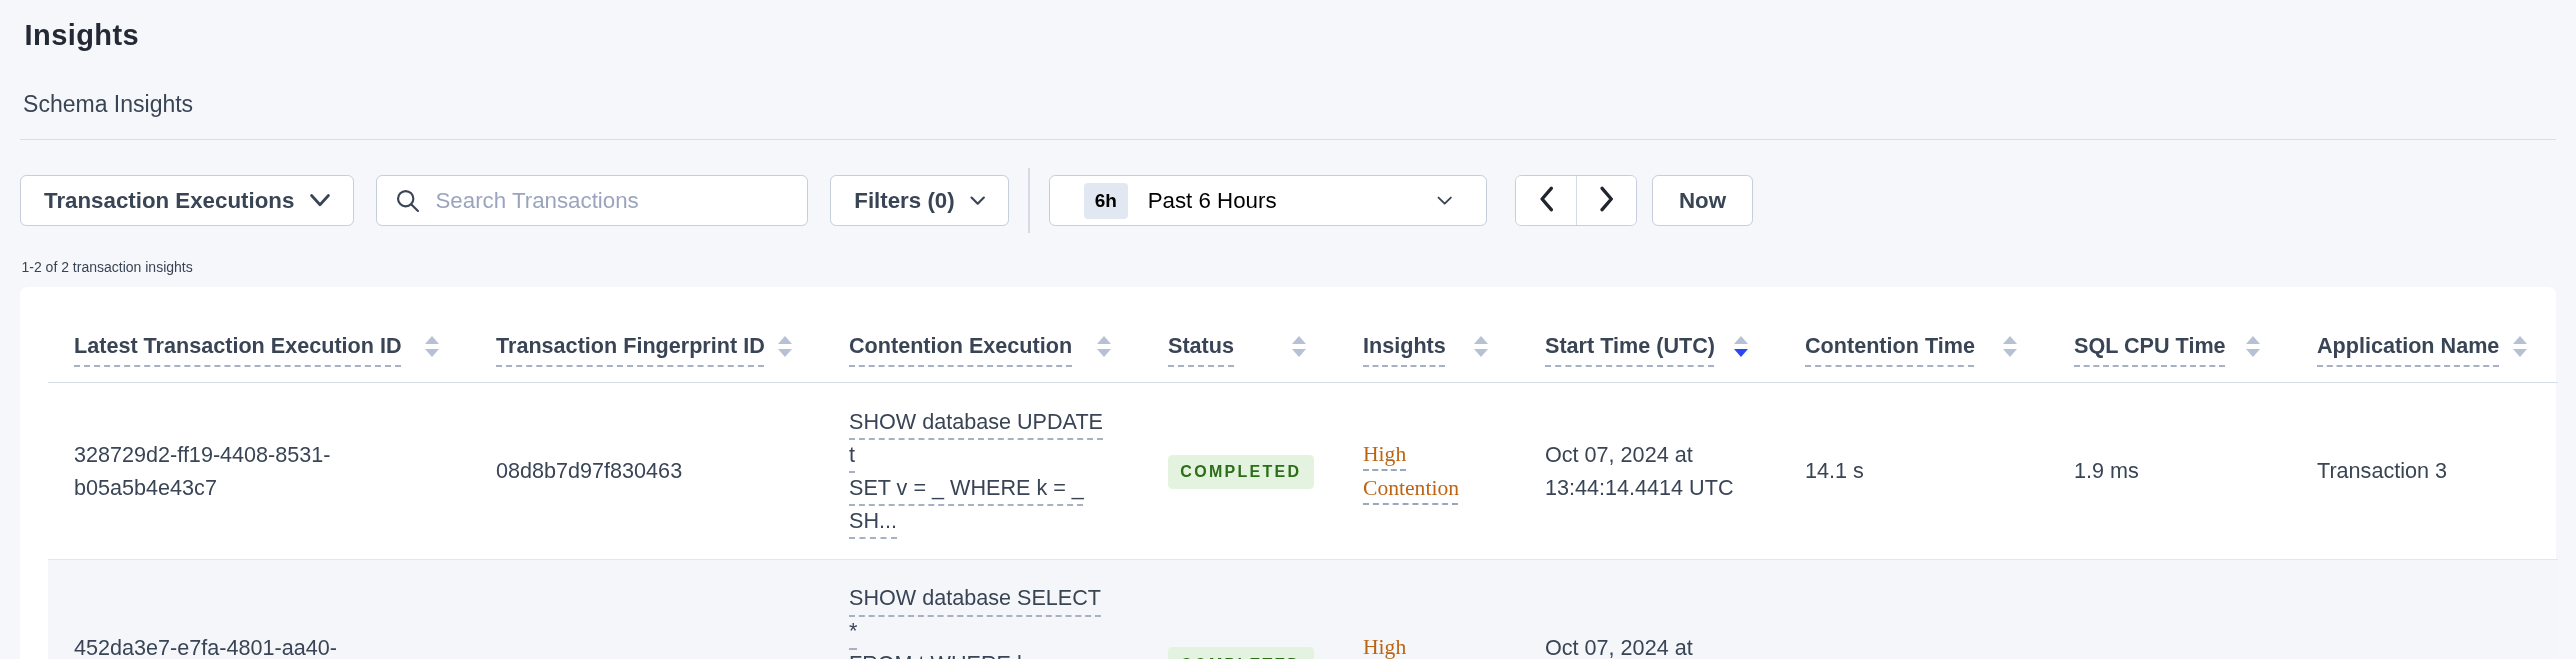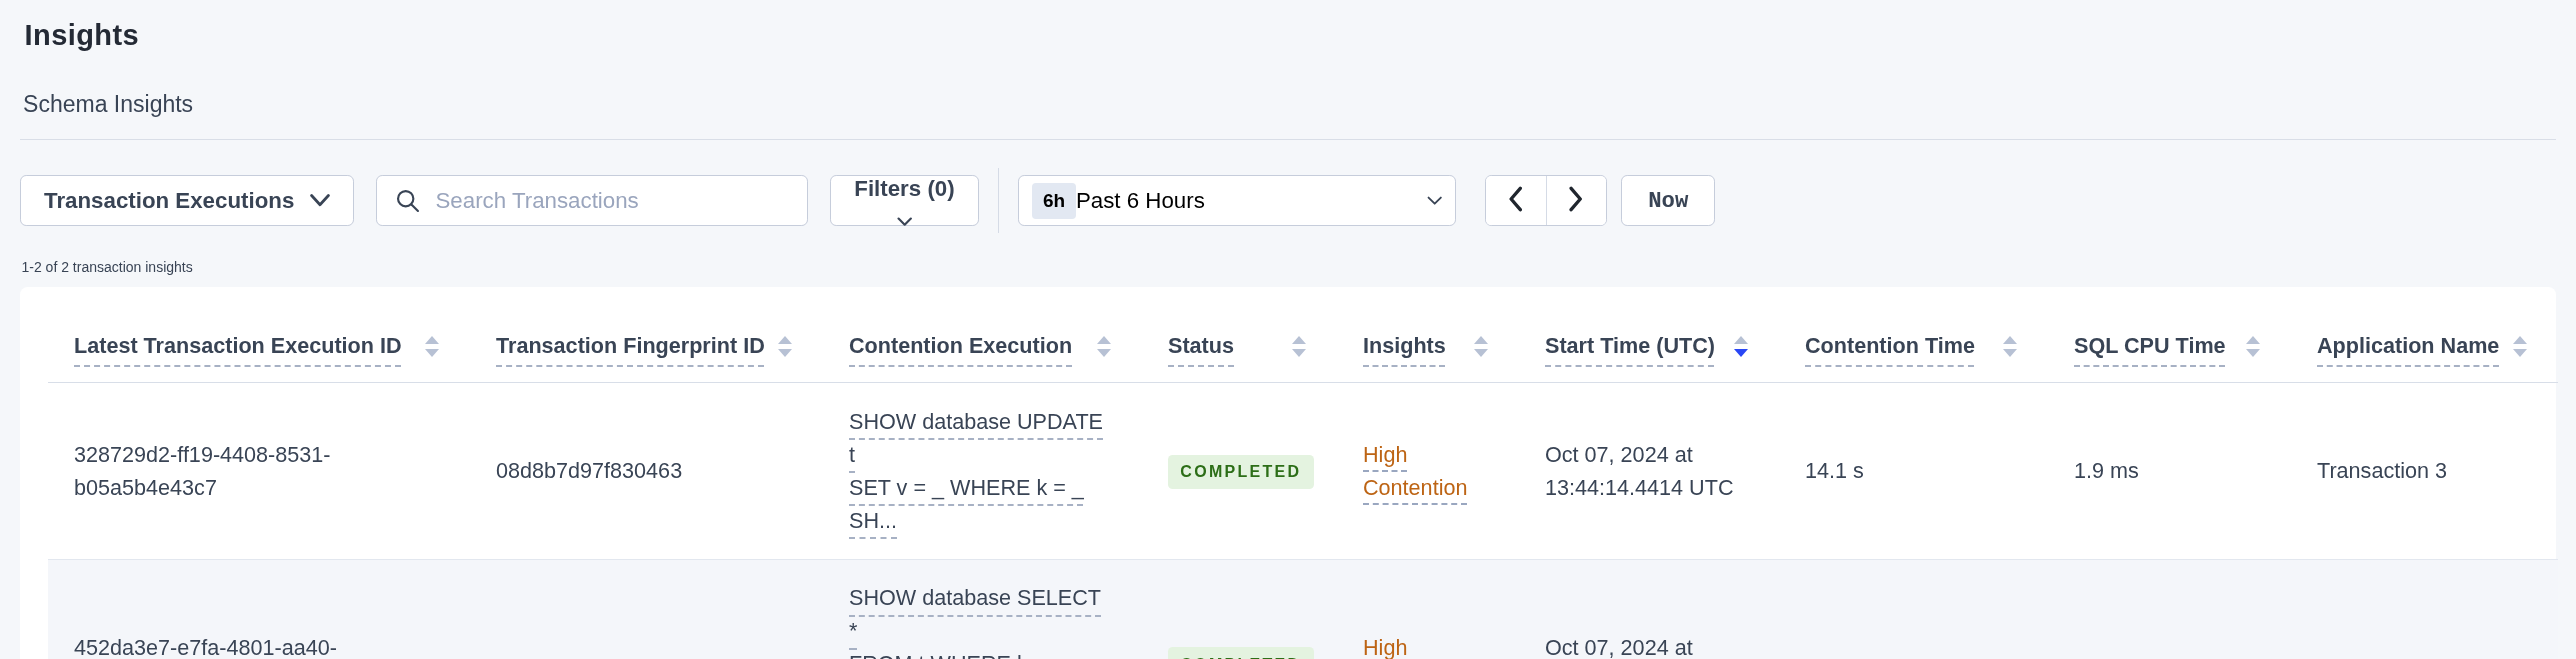--- a/index.html
+++ b/index.html
@@ -74,51 +74,52 @@
   .search input {
     border: none;
     outline: none;
     font-family: "Liberation Sans", sans-serif;
     font-size: 22.3px;
     color: #7f1d1d;
     width: 100%;
     background: transparent;
   }
   .search input::placeholder { color: #9aa5bd; }
-  .filters-btn { margin-left: 22.3px; flex-direction: column; }
+  .filters-btn { margin-left: 22.3px; }
   .vdivider {
     width: 1.5px; height: 65px;
     background: #d5dbe6;
     margin: 0 19px;
   }
   .timepicker {
     display: inline-flex;
     align-items: center;
+    gap: 20px;
     width: 438px;
-    padding: 0 13px;
+    padding: 0 34px;
     font-size: 22.3px;
     cursor: pointer;
   }
   .time-chip {
     background: #e2e8f2;
     border-radius: 3.9px;
     padding: 7px 10.8px;
     font-size: 19px;
     font-weight: 700;
   }
   .timepicker .chev { margin-left: auto; }
   .arrow-group { display: inline-flex; margin-left: 28.5px; overflow: hidden; }
   .arrow-btn {
     width: 60px; height: 100%;
     background: #fff; border: none;
     display: inline-flex; align-items: center; justify-content: center;
     cursor: pointer;
   }
   .arrow-btn + .arrow-btn { border-left: 1.5px solid #d5dbe6; }
-  .now-btn { margin-left: 14.6px; padding: 16px 26px; font-family: Liberation Mono, monospace; }
+  .now-btn { margin-left: 14.6px; padding: 16px 26px; }
 
   
   .summary { margin-top: 26px; font-size: 14px; padding-left: 1.5px; }
 
   
   .card {
     margin-top: 12.3px;
     background: #fff;
     border-radius: 7.7px 7.7px 0 0;
     min-height: 370px;
@@ -180,20 +181,21 @@
     border-radius: 4.6px;
   }
   .insight-link {
     color: #bd6414;
     cursor: pointer;
     text-decoration-line: underline;
     text-decoration-style: dashed;
     text-decoration-color: #9aa7c0;
     text-decoration-thickness: 1.5px;
     text-underline-offset: 9.2px;
+    font-family: Liberation Serif, serif;
   }
   .chev svg, .icon svg { display: block; }
 </style>
 </head>
 <body>
 
 <div class="page">
 
   <h1 class="page-title">Insights</h1>
 

